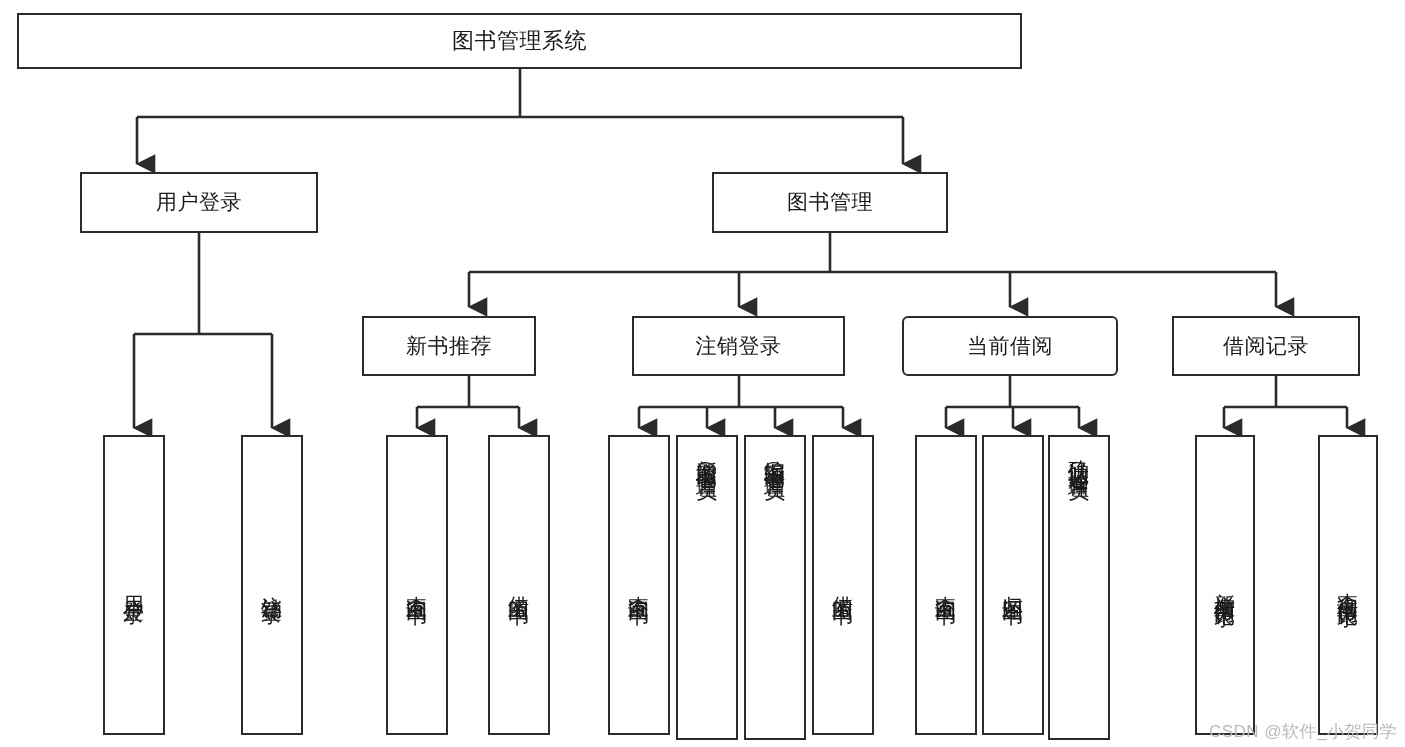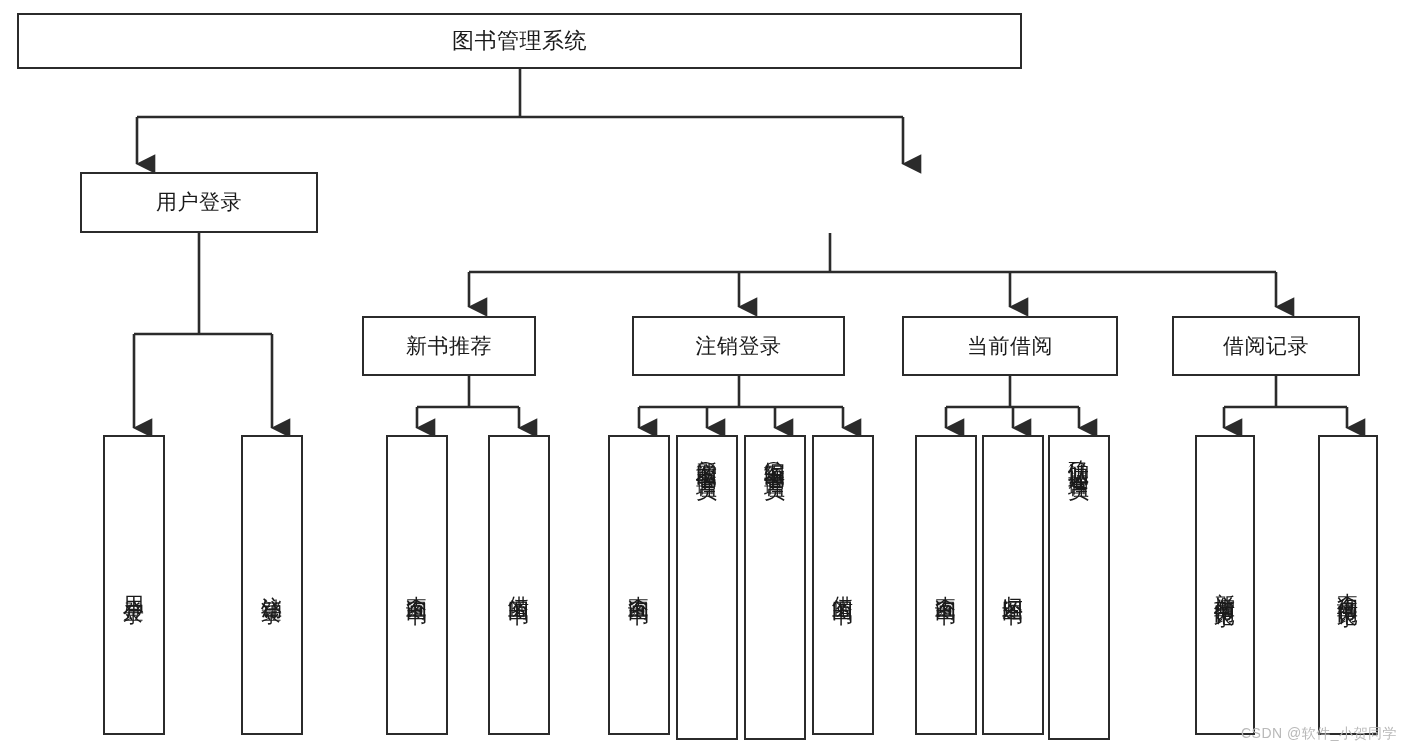--- a/index.html
+++ b/index.html
@@ -64,21 +64,21 @@
     text-orientation: upright;
     font-size: 21px;
     letter-spacing: 3px;
     line-height: 1;
     white-space: nowrap;
   }
   .watermark {
     position: absolute;
     right: 8px;
     bottom: 4px;
-    font-size: 14px;
+    font-size: 17px;
     color: #b9b9b9;
     letter-spacing: 0.5px;
     white-space: nowrap;
   }
 </style>
 </head>
 <body>
 
 <div id="canvas">
 
@@ -133,28 +133,31 @@
     </g>
   </svg>
 
   <div class="node horiz root" style="left:17px; top:13px; width:1005px; height:56px;">
     <span class="label">图书管理系统</span>
   </div>
 
   <div class="node horiz" style="left:80px; top:172px; width:238px; height:61px;">
     <span class="label">用户登录</span>
   </div>
+  <div class="node horiz" style="left:712px; top:172px; width:236px; height:61px;">
+    <span class="label">图书管理</span>
+  </div>
 
   <div class="node horiz" style="left:362px; top:316px; width:174px; height:60px;">
     <span class="label">新书推荐</span>
   </div>
   <div class="node horiz" style="left:632px; top:316px; width:213px; height:60px;">
     <span class="label">注销登录</span>
   </div>
-  <div class="node horiz" style="left:902px; top:316px; width:216px; height:60px;">
+  <div class="node horiz" style="left:902px; top:316px; width:216px; height:60px;border-radius:6px;">
     <span class="label">当前借阅</span>
   </div>
   <div class="node horiz" style="left:1172px; top:316px; width:188px; height:60px;">
     <span class="label">借阅记录</span>
   </div>
 
   <div class="node vert mid" style="left:103px; top:435px; width:62px; height:300px;">
     <span class="label">用户登录</span>
   </div>
   <div class="node vert mid" style="left:241px; top:435px; width:62px; height:300px;">

